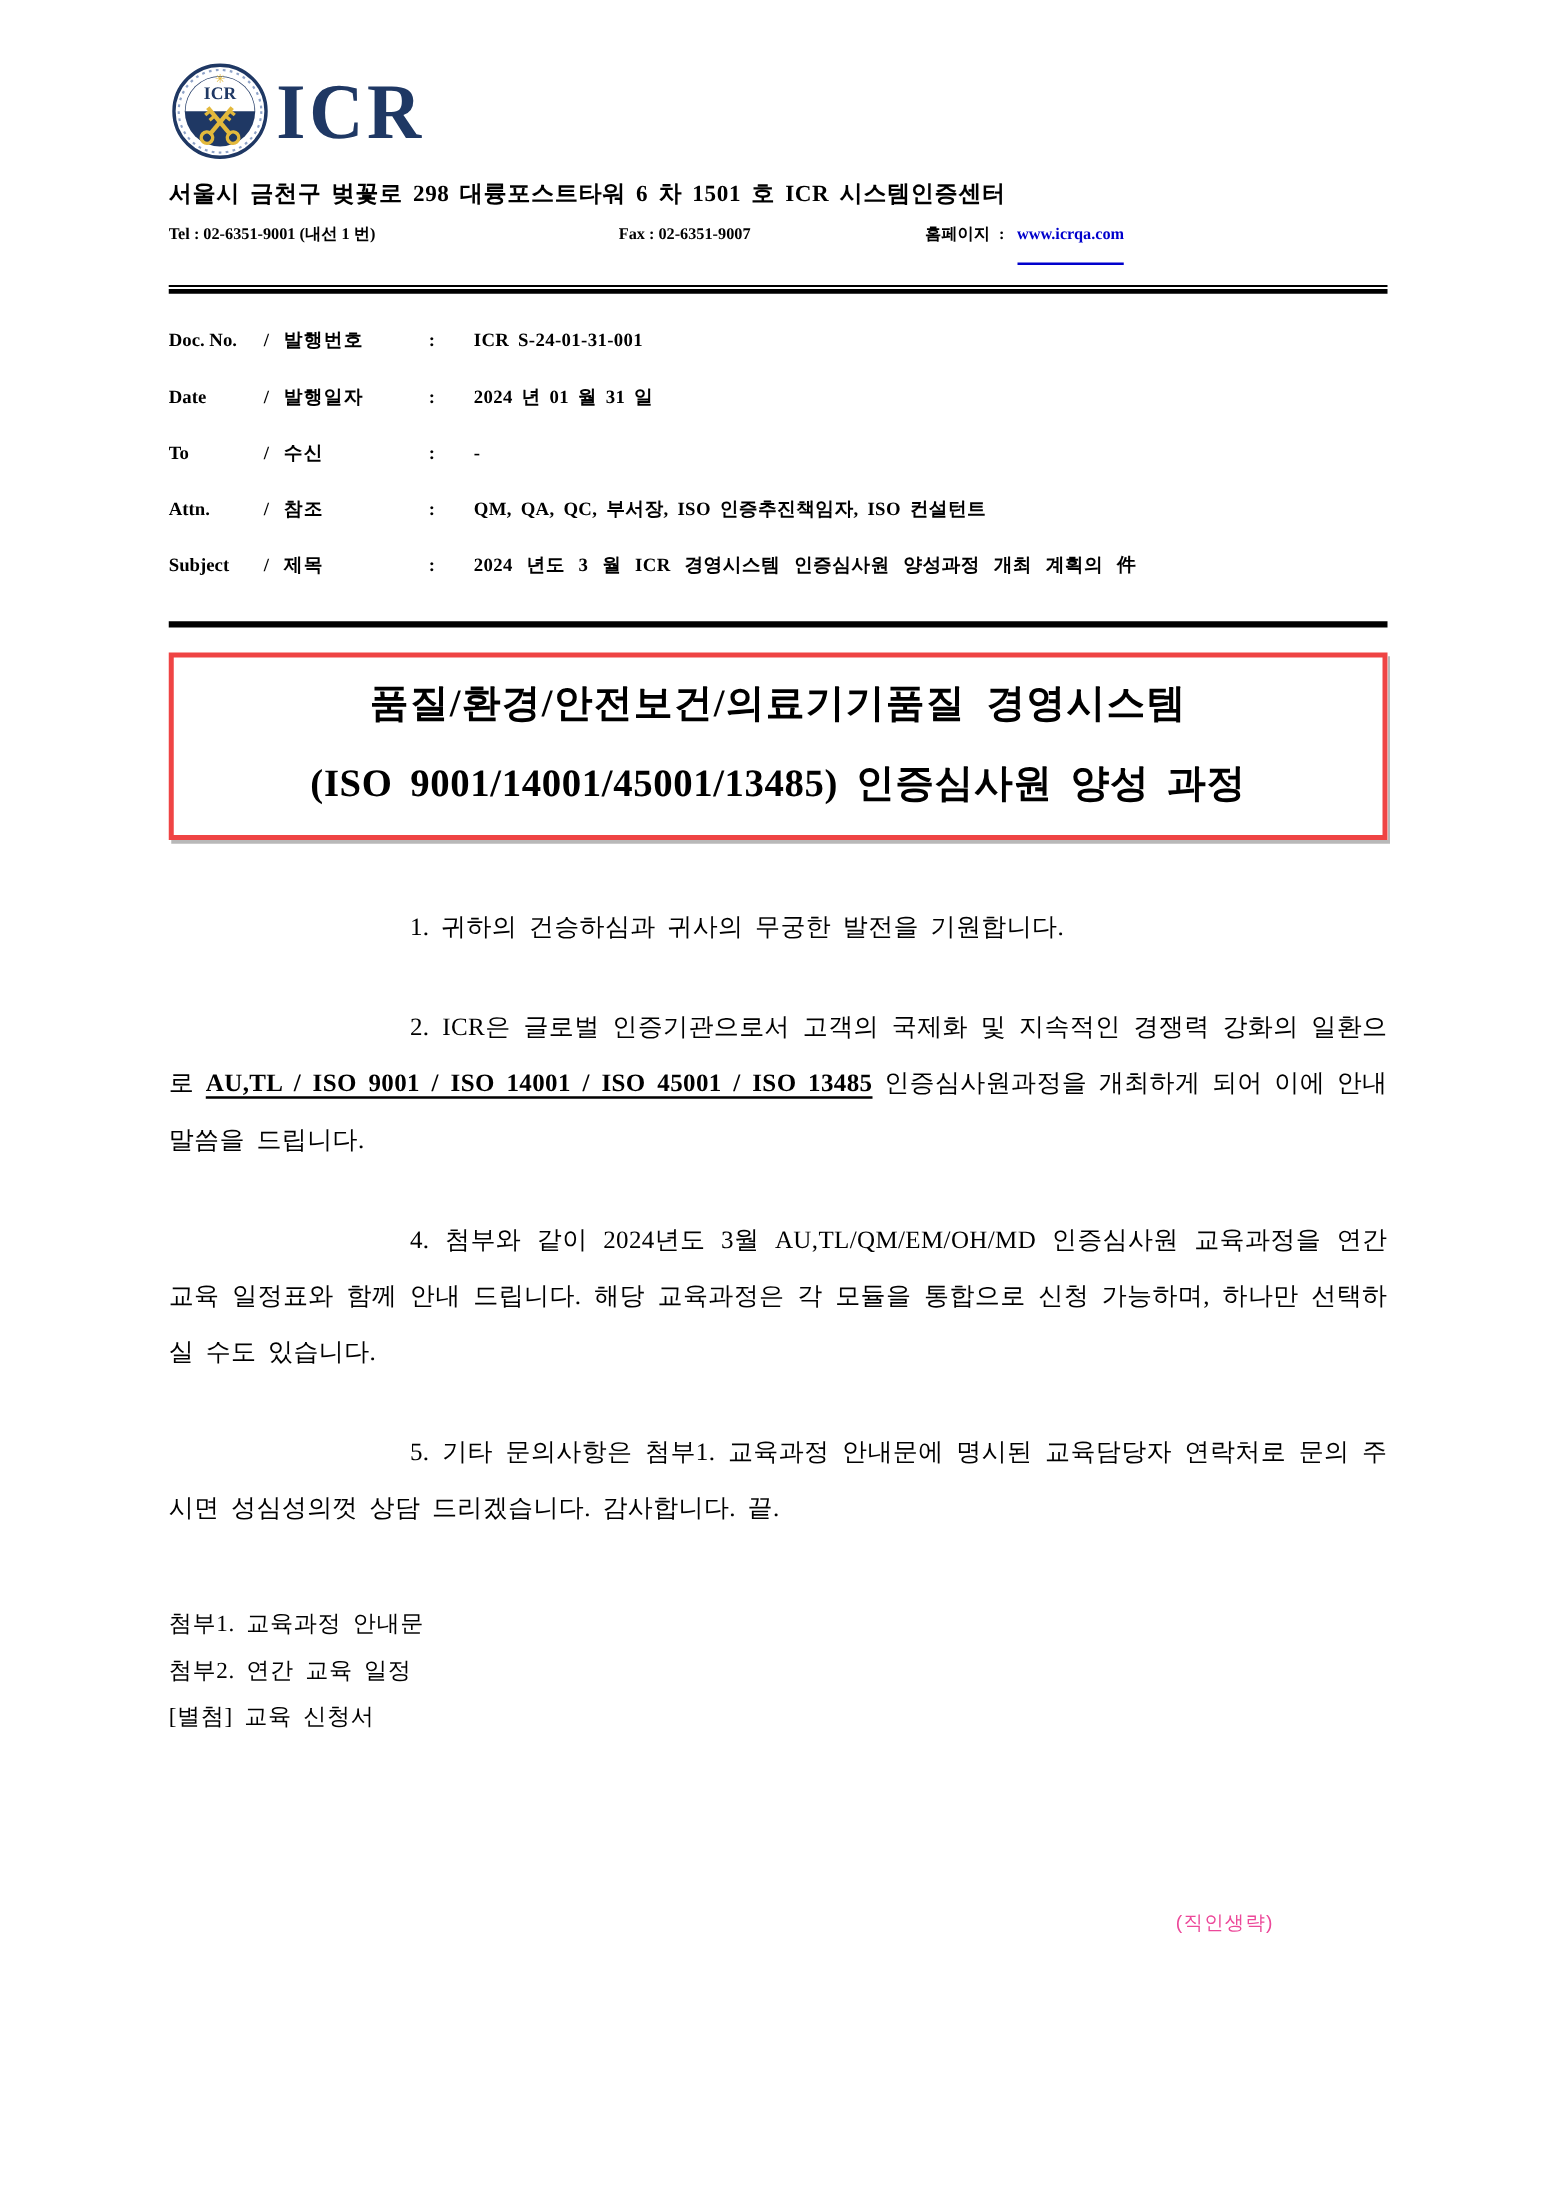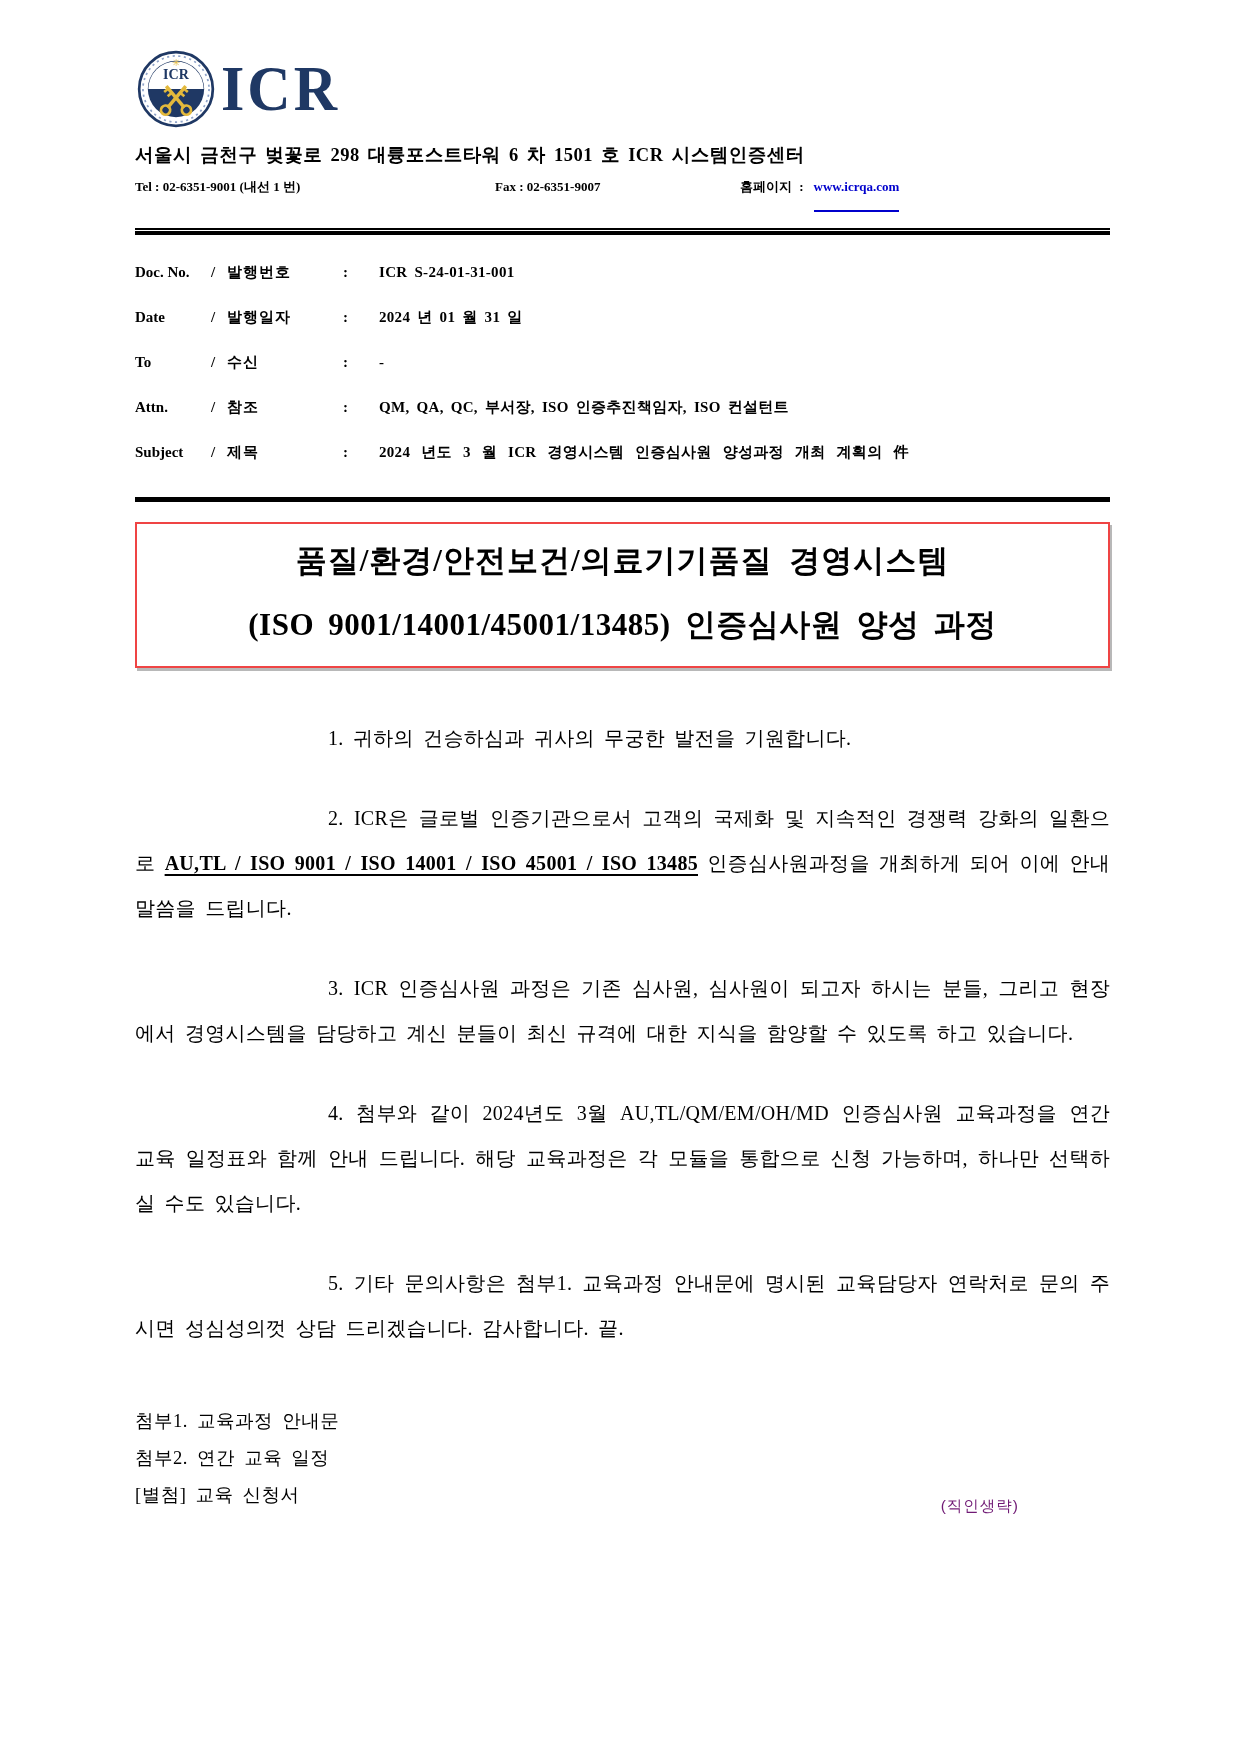--- a/index.html
+++ b/index.html
@@ -43,21 +43,21 @@
   .doc-table{margin-top:28px;font-size:15px;font-weight:bold;}
   .doc-row{display:grid;grid-template-columns:76px 16px 116px 36px 1fr;
     align-items:baseline;height:45px;}
   .doc-row .ko{letter-spacing:1px;}
   .doc-row .colon{text-align:left;}
   .doc-row .val{letter-spacing:.3px;word-spacing:3px;}
   .doc-row.subject-row .val{word-spacing:7px;}
 
   
   .title-box{
-    margin-top:20px;border:2px solid #ef4444;
+    margin-top:20px;border:4px solid #ef4444;
     box-shadow:2px 3px 0 rgba(0,0,0,.28);
     padding:16px 10px 20px 10px;text-align:center;
   }
   .title-box .t1{font-size:31px;font-weight:bold;letter-spacing:1px;word-spacing:8px;}
   .title-box .t2{font-size:31px;font-weight:bold;letter-spacing:.5px;word-spacing:6px;margin-top:22px;}
 
   
   .body-text{margin-top:48px;font-size:20px;line-height:45px;}
   .para{
     text-align:justify;text-indent:193px;letter-spacing:.3px;word-spacing:4px;
@@ -65,22 +65,22 @@
   }
   .para.single{text-align:left;}
   .para .hl{font-weight:bold;text-decoration:underline;text-underline-offset:4px;}
 
   
   .attachments{margin-top:52px;font-size:18.5px;font-weight:normal;line-height:37px;
     letter-spacing:.5px;word-spacing:4px;}
 
   
   .stamp-note{
-    position:absolute;top:1496px;right:222px;
-    font-size:15.5px;color:#701a75;letter-spacing:1px;
+    position:absolute;top:1528px;right:222px;
+    font-size:15.5px;color:#ec4899;letter-spacing:1px;
     font-family:"Liberation Sans","DejaVu Sans",sans-serif;
   }
 </style>
 </head>
 <body>
 
 <div class="page">
 
   <div class="content">
     <div class="logo-row">
@@ -161,21 +161,20 @@
     <div class="rule-thick"></div>
 
     <div class="title-box">
       <div class="t1">품질/환경/안전보건/의료기기품질 경영시스템</div>
       <div class="t2">(ISO 9001/14001/45001/13485) 인증심사원 양성 과정</div>
     </div>
 
     <div class="body-text">
       <p class="para single">1.  귀하의 건승하심과 귀사의 무궁한 발전을 기원합니다.</p>
       <p class="para"><span>2. ICR은 글로벌 인증기관으로서 고객의 국제화 및 지속적인 경쟁력 강화의 일환으로 </span><span class="hl">AU,TL / ISO 9001 / ISO 14001 / ISO 45001 / ISO 13485</span><span> 인증심사원과정을 개최하게 되어 이에 안내 말씀을 드립니다.</span></p>
-      <p class="para">3. ICR 인증심사원 과정은 기존 심사원, 심사원이 되고자 하시는 분들, 그리고 현장에서 경영시스템을 담당하고 계신 분들이 최신 규격에 대한 지식을 함양할 수 있도록 하고 있습니다.</p>
       <p class="para">4. 첨부와 같이 2024년도 3월 AU,TL/QM/EM/OH/MD 인증심사원 교육과정을 연간 교육 일정표와 함께 안내 드립니다. 해당 교육과정은 각 모듈을 통합으로 신청 가능하며, 하나만 선택하실 수도 있습니다.</p>
       <p class="para">5. 기타 문의사항은 첨부1. 교육과정 안내문에 명시된 교육담당자 연락처로 문의 주시면 성심성의껏 상담 드리겠습니다. 감사합니다. 끝.</p>
     </div>
 
     <div class="attachments">
       <div>첨부1. 교육과정 안내문</div>
       <div>첨부2. 연간 교육 일정</div>
       <div>[별첨] 교육 신청서</div>
     </div>
   </div>

